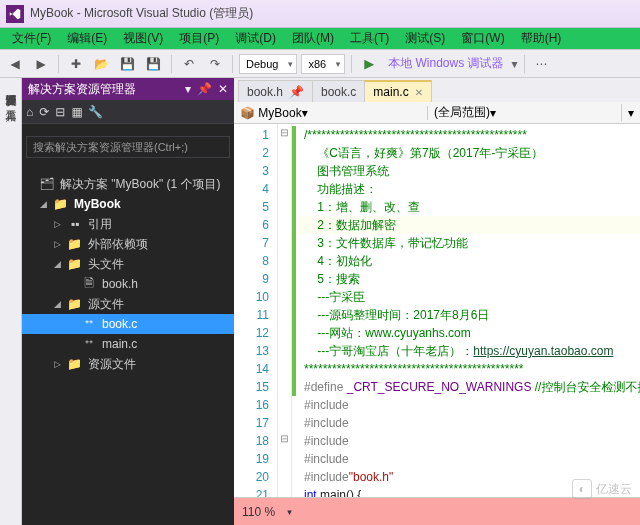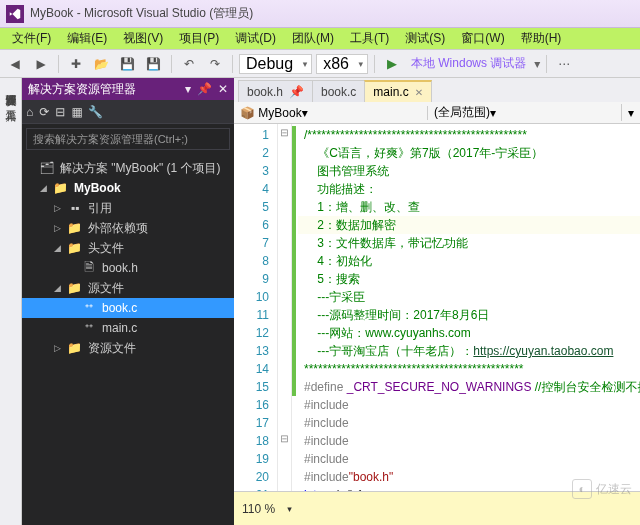--- a/index.html
+++ b/index.html
@@ -1,39 +1,39 @@
 <!DOCTYPE html>
 <html><head>
 <meta charset="utf-8">
 <style>
 *{margin:0;padding:0;box-sizing:border-box;font-family:"Microsoft YaHei","Segoe UI",sans-serif;font-size:12px}
 body{width:640px;height:525px;background:#eee;overflow:hidden;position:relative}
 .titlebar{height:28px;background:linear-gradient(#f0e6fa,#e8dcf5);display:flex;align-items:center;padding:8px 6px;border-bottom:1px solid #c8b8da}
 .vs-logo{width:18px;height:18px;background:#68217a;margin-right:6px;display:flex;align-items:center;justify-content:center}
 .vs-logo svg{width:14px;height:14px}
 .title{color:#444}
-.menubar{height:22px;background:#bef264;display:flex;align-items:center;padding:0 4px;border-bottom:1px solid #ccc}
+.menubar{height:22px;background:#22c55e;display:flex;align-items:center;padding:0 4px;border-bottom:1px solid #ccc}
 .menubar span{padding:2px 8px;color:#222;cursor:default}
 .toolbar{height:28px;background:#eeeef2;display:flex;align-items:center;padding:0 4px;gap:4px;border-bottom:1px solid #ccc}
 .tb-btn{width:22px;height:22px;display:flex;align-items:center;justify-content:center;color:#555}
 .tb-sep{width:1px;height:18px;background:#ccc;margin:0 2px}
-.combo{height:20px;border:1px solid #ccc;background:#fff;padding:0 18px 0 6px;font-size:16px;position:relative;display:flex;align-items:center}
+.combo{height:20px;border:1px solid #ccc;background:#fff;padding:0 18px 0 6px;font-size:11px;position:relative;display:flex;align-items:center}
 .combo::after{content:"▾";position:absolute;right:4px;color:#666;font-size:9px}
 .play{color:#388a34;font-size:13px}
 .debugtext{color:#8b5cf6;padding:0 4px}
 .bodyrow{display:flex;height:447px}
 .leftrail{width:22px;background:#eeeef2;border-right:1px solid #ccc;display:flex;flex-direction:column;align-items:center;padding-top:4px;gap:8px}
 .rail-text{writing-mode:vertical-rl;color:#444;font-size:11px;padding:4px 0}
 .sln{width:212px;background:#252526;color:#ccc;display:flex;flex-direction:column}
 .sln-hdr{height:22px;background:#68217a;color:#fff;display:flex;align-items:center;padding:0 6px;gap:6px;font-size:11px}
 .sln-hdr .spacer{flex:1}
 .sln-hdr .icn{cursor:pointer;opacity:.9}
 .sln-tb{height:24px;background:#333337;display:flex;align-items:center;padding:0 4px;gap:6px;border-bottom:1px solid #3f3f46}
 .sln-tb .icn{color:#d0d0d0}
-.sln-search{height:22px;background:#252526;border:1px solid #3f3f46;margin:4px 4px;padding:0 6px;color:#999;font-size:11px;display:flex;align-items:center}
+.sln-search{height:22px;background:#252526;border:1px solid #3f3f46;margin:12px 4px;padding:0 6px;color:#999;font-size:11px;display:flex;align-items:center}
 .tree{padding:4px 0;font-size:11.5px;flex:1;overflow:auto}
 .tree .node{display:flex;align-items:center;height:20px;padding-left:4px;gap:4px;cursor:default;white-space:nowrap}
 .tree .arrow{width:10px;color:#aaa;font-size:9px}
 .tree .ficn{width:14px;height:14px;margin-right:2px;display:inline-flex;align-items:center;justify-content:center}
 .tree .bold{font-weight:bold;color:#fff}
 .tree .sel{background:#3399ff;color:#fff}
 .tree .ind1{padding-left:18px}.tree .ind2{padding-left:32px}.tree .ind3{padding-left:46px}
 .editor{flex:1;display:flex;flex-direction:column;background:#fff;min-width:0}
 .tabs{height:24px;background:#eeeef2;display:flex;align-items:flex-end;padding-left:4px;gap:0}
 .tab{height:22px;padding:0 8px;display:flex;align-items:center;gap:6px;font-size:11px;background:#e6e7ed;border:1px solid #ccc;border-bottom:none;margin-right:-1px;color:#444}
@@ -47,21 +47,21 @@
 .fold{width:14px;background:#fff;border-right:1px solid #e8e8e8;line-height:18px;text-align:center;color:#888;font-size:10px}
 .src{flex:1;padding:2px 0 2px 6px;line-height:18px;white-space:pre;color:#222;position:relative;overflow:hidden}
 .src .cm{color:#008000}
 .src .kw{color:#0000ff}
 .src .pp{color:#808080}
 .src .str{color:#a31515}
 .src .mac{color:#6f008a}
 .src .lnk{color:#14532d;text-decoration:underline}
 .src .cursor-line{background:#fdfdf0}
 .greenbar{position:absolute;left:0;top:2px;width:4px;background:#6cc24a}
-.statusbar{height:34px;background:#fef9c3;border-top:1px solid #ccc;display:flex;align-items:center;padding:0 8px;font-size:11px;color:#333;gap:12px}
+.statusbar{height:28px;background:#fca5a5;border-top:1px solid #ccc;display:flex;align-items:center;padding:0 8px;font-size:11px;color:#333;gap:12px}
 .statusbar .sep{flex:1}
 .watermark{position:absolute;right:8px;bottom:26px;opacity:.5;display:flex;align-items:center;gap:4px;color:#888;font-size:13px}
 .watermark .wlogo{width:20px;height:20px;border:1px solid #aaa;border-radius:3px;display:flex;align-items:center;justify-content:center}
 </style>
 </head>
 <body>
 
 <div class="titlebar">
   <div class="vs-logo">
       <svg viewBox="0 0 16 16">

